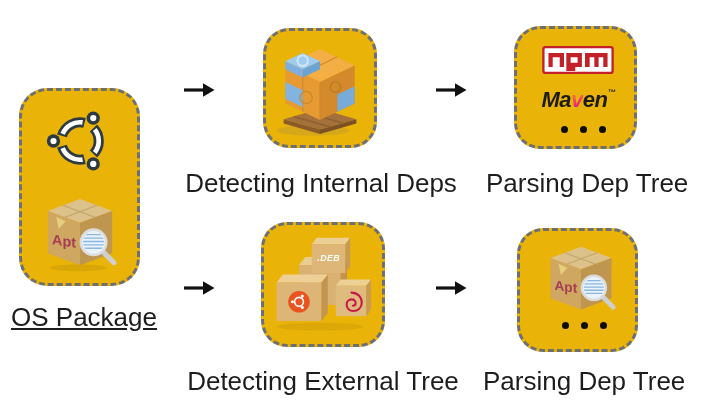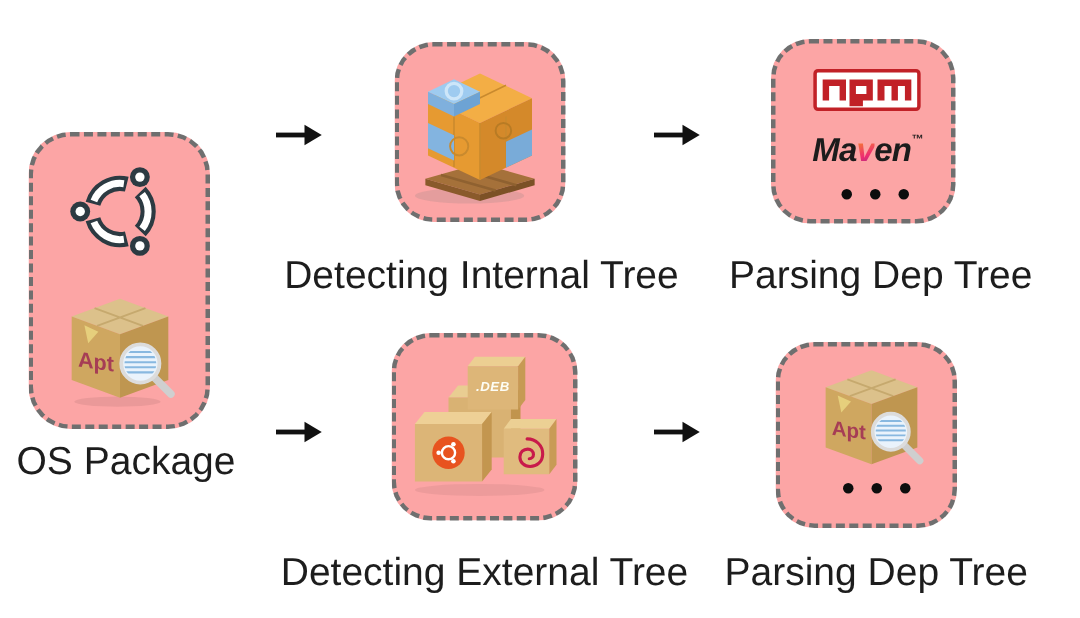--- a/index.html
+++ b/index.html
@@ -1,21 +1,21 @@
 <!DOCTYPE html>
 <html><head>
 <meta charset="utf-8">
 <style>
   html,body{margin:0;padding:0;background:#ffffff;}
   #canvas{
     position:relative;width:720px;height:412px;background:#ffffff;overflow:hidden;
     font-family:"Liberation Sans",sans-serif;
   }
   .nodebox{
-    position:absolute;border:3px dashed #6f6f6f;border-radius:28px;background:#fca5a5;
+    position:absolute;border:3px dashed #6f6f6f;border-radius:28px;background:#eab308;
     box-sizing:border-box;display:flex;flex-direction:column;align-items:center;justify-content:center;
   }
   .label{
     position:absolute;font-size:26px;line-height:30px;color:#1d1d1d;text-align:center;white-space:nowrap;
   }
   .arrow{position:absolute;width:34px;height:20px;}
   .maven{
     position:absolute;font-style:italic;font-weight:700;font-size:22px;letter-spacing:-0.5px;
     color:#1c1c1c;text-align:center;white-space:nowrap;
   }
@@ -65,21 +65,21 @@
         </clipPath>
       <g clip-path="url(#lensClip)" stroke="#88b8e0" stroke-width="1.6">
         <line x1="52" y1="48" x2="80" y2="48"></line>
           <line x1="52" y1="52" x2="80" y2="52"></line>
         <line x1="52" y1="56" x2="80" y2="56"></line>
           <line x1="52" y1="60" x2="80" y2="60"></line>
         <line x1="52" y1="64" x2="80" y2="64"></line>
       </g>
     </svg>
   </div>
-  <div class="label" style="left:4px;top:292px;width:160px;">OS Package</div>
+  <div class="label" style="left:4px;top:302px;width:160px;text-decoration:underline;">OS Package</div>
 
   <svg class="arrow" style="left:182px;top:80px;" viewBox="0 0 34 20" aria-label="→">
     <line x1="2" y1="10" x2="23" y2="10" stroke="#111111" stroke-width="3.2"></line>
       <polygon points="21,3.2 32.5,10 21,16.8" fill="#111111"></polygon>
   </svg>
   <svg class="arrow" style="left:434px;top:80px;" viewBox="0 0 34 20" aria-label="→">
     <line x1="2" y1="10" x2="23" y2="10" stroke="#111111" stroke-width="3.2"></line>
       <polygon points="21,3.2 32.5,10 21,16.8" fill="#111111"></polygon>
   </svg>
   <svg class="arrow" style="left:182px;top:278px;" viewBox="0 0 34 20" aria-label="→">
@@ -110,21 +110,21 @@
 
       <polygon points="20,28 40,18.5 60,28 40,37.5" fill="#9ecbf0"></polygon>
       <polygon points="20,28 40,37.5 40,47 20,37.5" fill="#7fb0dd"></polygon>
       <polygon points="40,37.5 60,28 60,37.5 40,47" fill="#6da3d4"></polygon>
       <circle cx="40" cy="27.5" r="6" fill="none" stroke="#cde6f9" stroke-width="2.5"></circle>
 
       <circle cx="44" cy="70" r="7" fill="none" stroke="#c98a2e" stroke-width="1.5"></circle>
       <circle cx="78" cy="58" r="6" fill="none" stroke="#b87b24" stroke-width="1.5"></circle>
     </svg>
   </div>
-  <div class="label" style="left:185px;top:168px;width:272px;">Detecting Internal Tree</div>
+  <div class="label" style="left:185px;top:168px;width:272px;">Detecting Internal Deps</div>
 
   <div class="nodebox" style="left:514px;top:26px;width:123px;height:123px;border-radius:26px;">
     <svg width="72" height="28" viewBox="0 0 92 36" style="position:absolute;left:25px;top:17px;" aria-label="npm">
       <rect x="1.5" y="1.5" width="89" height="33" rx="2.5" fill="#ffffff" stroke="#c12127" stroke-width="3"></rect>
       <path d="M8,27 V9 H28 V27 H22.5 V14.5 H13.5 V27 Z" fill="#c12127"></path>
       <path d="M31,9 H51 V27 H42.5 V32 H31 Z M36.5,14.5 H45.5 V21.5 H36.5 Z" fill="#c12127" fill-rule="evenodd"></path>
       <path d="M55,27 V9 H84 V27 H78.5 V14.5 H72.5 V27 H67 V14.5 H61 V27 Z" fill="#c12127"></path>
     </svg>
     <div class="maven" style="left:0;top:58px;width:123px;position:absolute;"><span>Ma</span><span class="maven-v">v</span><span>en</span><span class="maven-tm">™</span></div>
     <div class="dots" style="left:44px;top:97px;position:absolute;" aria-label="…">

